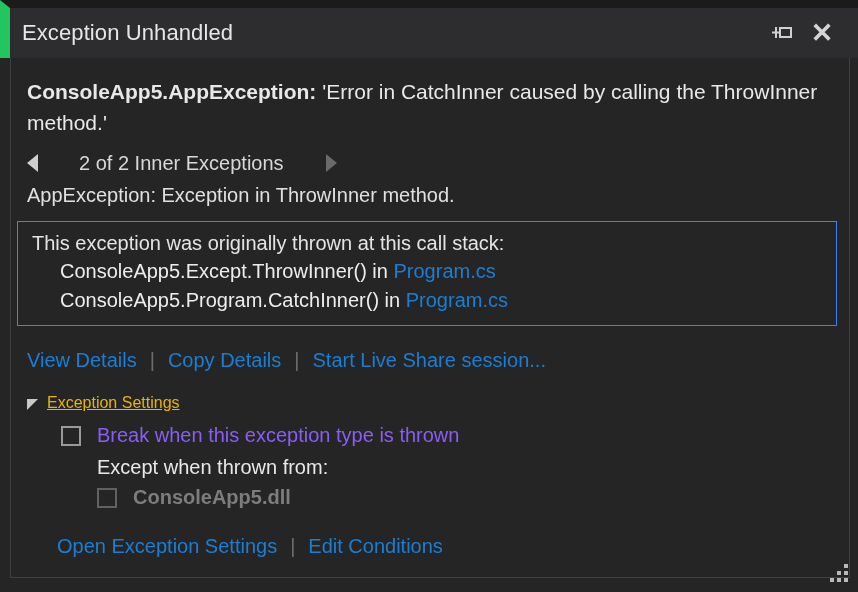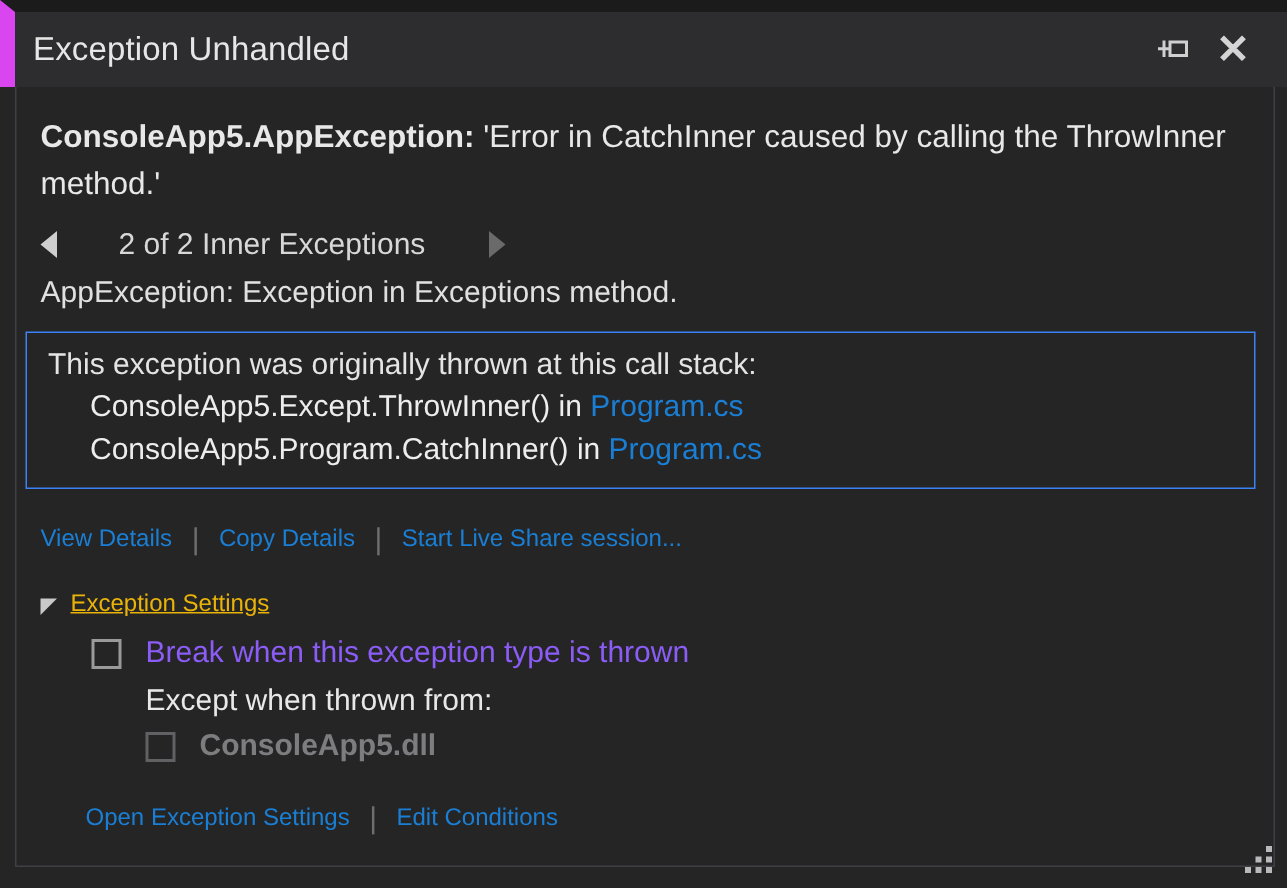--- a/index.html
+++ b/index.html
@@ -22,21 +22,21 @@
   }
 
   
   .titlebar {
     position: absolute;
     left: 0; top: 0;
     width: 858px;
     height: 58px;
     background: #2d2d30;
     box-sizing: border-box;
-    border-left: 10px solid #d946ef;
+    border-left: 10px solid #22c55e;
     border-top: 8px solid #1b1b1c;
     display: flex;
     align-items: center;
   }
   .title-text {
     margin-left: 12px;
     color: #e6e6e6;
     font-size: 22px;
     letter-spacing: 0.1px;
     white-space: nowrap;
@@ -168,21 +168,21 @@
   .links-row2 {
     position: absolute;
     left: 46px;
     top: 474px;
     display: flex;
     align-items: center;
     height: 28px;
   }
   .lnk {
     color: #1a7fd4;
-    font-size: 16px;
+    font-size: 20px;
     cursor: pointer;
     white-space: nowrap;
   }
   .sep {
     color: #6e6e70;
     font-size: 20px;
     margin: 0 13px;
     user-select: none;
   }
 
@@ -286,21 +286,21 @@
       <b>ConsoleApp5.AppException:</b>
       <span>'Error in CatchInner caused by calling the ThrowInner method.'</span>
     </div>
 
     <div class="inner-nav">
       <span class="tri tri-left"></span>
       <span class="inner-nav-label">2 of 2 Inner Exceptions</span>
       <span class="tri tri-right"></span>
     </div>
 
-    <div class="inner-desc">AppException: Exception in Exceptions method.</div>
+    <div class="inner-desc">AppException: Exception in ThrowInner method.</div>
 
     <div class="callstack">
       <div class="cs-header">This exception was originally thrown at this call stack:</div>
 
       <div class="cs-frame">
         <span>ConsoleApp5.Except.ThrowInner() in </span><span class="cs-link">Program.cs</span>
       </div>
 
       <div class="cs-frame">
         <span>ConsoleApp5.Program.CatchInner() in </span><span class="cs-link">Program.cs</span>

